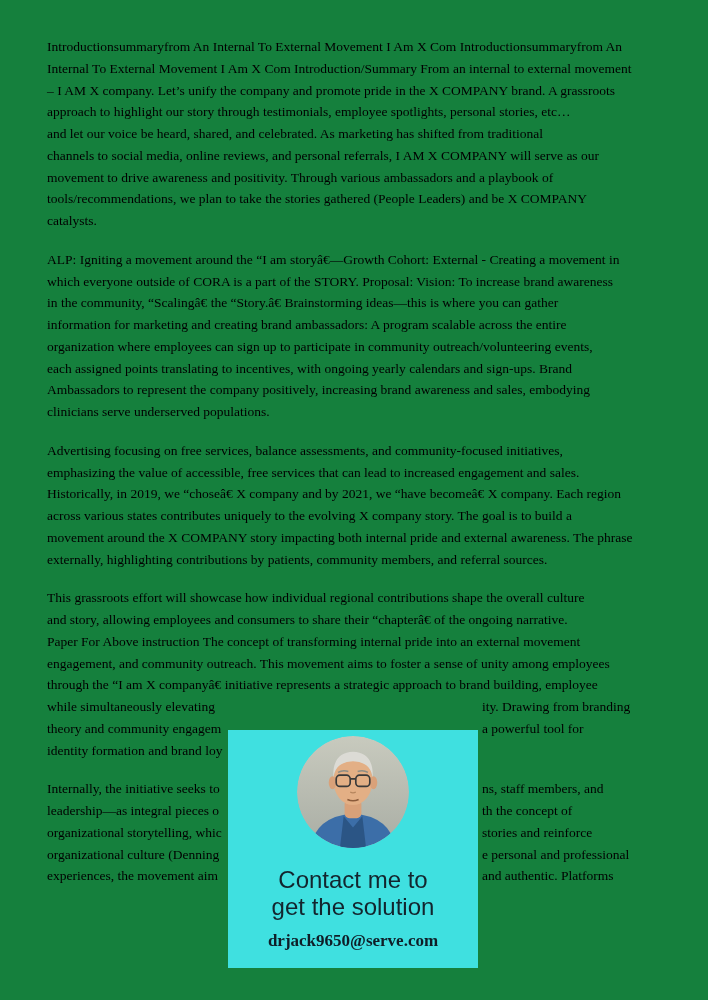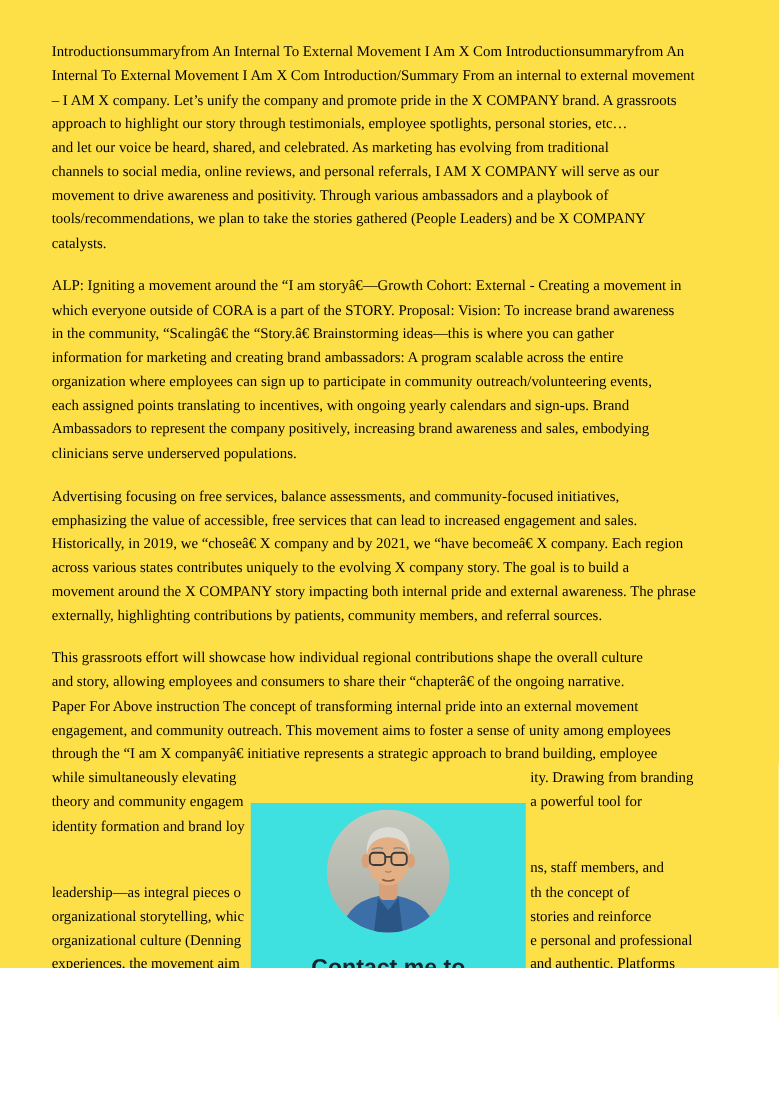--- a/index.html
+++ b/index.html
@@ -1,20 +1,20 @@
 <!DOCTYPE html>
 <html><head>
 <meta charset="utf-8">
 <style>
   html, body { margin: 0; padding: 0; background: #ffffff; }
   .page {
     position: relative;
     width: 708px;
-    height: 880px;
-    background: #fde047;
+    height: 1000px;
+    background: #15803d;
     overflow: hidden;
     font-family: "Liberation Serif", serif;
     color: #000000;
   }
   .doc {
     position: absolute;
     left: 47px;
     top: 36px;
     width: 625px;
   }
@@ -46,22 +46,22 @@
   .photo-wrap {
     width: 112px;
     height: 112px;
     margin: 6px auto 0 auto;
     border-radius: 50%;
     overflow: hidden;
   }
   .photo-wrap svg { display: block; width: 112px; height: 112px; }
   .contact-line {
     font-family: "Liberation Sans", sans-serif;
-    font-weight: bold;
-    font-size: 21px;
+    font-weight: normal;
+    font-size: 24px;
     line-height: 27px;
     color: #13252e;
   }
   .contact-line-first { margin-top: 18px; }
   .contact-email {
     font-family: "Liberation Serif", serif;
     font-weight: bold;
     font-size: 17px;
     line-height: 22px;
     color: #0f1d27;
@@ -73,21 +73,21 @@
 <body>
 
 <div class="page">
 
   <div class="doc">
       <div class="paragraph">
         <div class="line"><span class="frag-left">Introductionsummaryfrom An Internal To External Movement I Am X Com Introductionsummaryfrom An</span></div>
         <div class="line"><span class="frag-left">Internal To External Movement I Am X Com Introduction/Summary From an internal to external movement</span></div>
         <div class="line"><span class="frag-left">– I AM X company. Let’s unify the company and promote pride in the X COMPANY brand. A grassroots</span></div>
         <div class="line"><span class="frag-left">approach to highlight our story through testimonials, employee spotlights, personal stories, etc…</span></div>
-        <div class="line"><span class="frag-left">and let our voice be heard, shared, and celebrated. As marketing has evolving from traditional</span></div>
+        <div class="line"><span class="frag-left">and let our voice be heard, shared, and celebrated. As marketing has shifted from traditional</span></div>
         <div class="line"><span class="frag-left">channels to social media, online reviews, and personal referrals, I AM X COMPANY will serve as our</span></div>
         <div class="line"><span class="frag-left">movement to drive awareness and positivity. Through various ambassadors and a playbook of</span></div>
         <div class="line"><span class="frag-left">tools/recommendations, we plan to take the stories gathered (People Leaders) and be X COMPANY</span></div>
         <div class="line"><span class="frag-left">catalysts.</span></div>
       </div>
       <div class="paragraph">
         <div class="line"><span class="frag-left">ALP: Igniting a movement around the “I am storyâ€—Growth Cohort: External - Creating a movement in</span></div>
         <div class="line"><span class="frag-left">which everyone outside of CORA is a part of the STORY. Proposal: Vision: To increase brand awareness</span></div>
         <div class="line"><span class="frag-left">in the community, “Scalingâ€ the “Story.â€ Brainstorming ideas—this is where you can gather</span></div>
         <div class="line"><span class="frag-left">information for marketing and creating brand ambassadors: A program scalable across the entire</span></div>
@@ -108,21 +108,21 @@
         <div class="line"><span class="frag-left">This grassroots effort will showcase how individual regional contributions shape the overall culture</span></div>
         <div class="line"><span class="frag-left">and story, allowing employees and consumers to share their “chapterâ€ of the ongoing narrative.</span></div>
         <div class="line"><span class="frag-left">Paper For Above instruction The concept of transforming internal pride into an external movement</span></div>
         <div class="line"><span class="frag-left">engagement, and community outreach. This movement aims to foster a sense of unity among employees</span></div>
         <div class="line"><span class="frag-left">through the “I am X companyâ€ initiative represents a strategic approach to brand building, employee</span></div>
         <div class="line"><span class="frag-left">while simultaneously elevating</span><span class="frag-right">ity. Drawing from branding</span></div>
         <div class="line"><span class="frag-left">theory and community engagem</span><span class="frag-right">a powerful tool for</span></div>
         <div class="line"><span class="frag-left">identity formation and brand loy</span></div>
       </div>
       <div class="paragraph">
-        <div class="line"><span class="frag-right">ns, staff members, and</span></div>
+        <div class="line"><span class="frag-left">Internally, the initiative seeks to</span><span class="frag-right">ns, staff members, and</span></div>
         <div class="line"><span class="frag-left">leadership—as integral pieces o</span><span class="frag-right">th the concept of</span></div>
         <div class="line"><span class="frag-left">organizational storytelling, whic</span><span class="frag-right">stories and reinforce</span></div>
         <div class="line"><span class="frag-left">organizational culture (Denning</span><span class="frag-right">e personal and professional</span></div>
         <div class="line"><span class="frag-left">experiences, the movement aim</span><span class="frag-right">and authentic. Platforms</span></div>
       </div>
     </div>
 
   <div class="overlay">
     <div class="photo-wrap">
       <svg viewBox="0 0 120 120" xmlns="http://www.w3.org/2000/svg">

